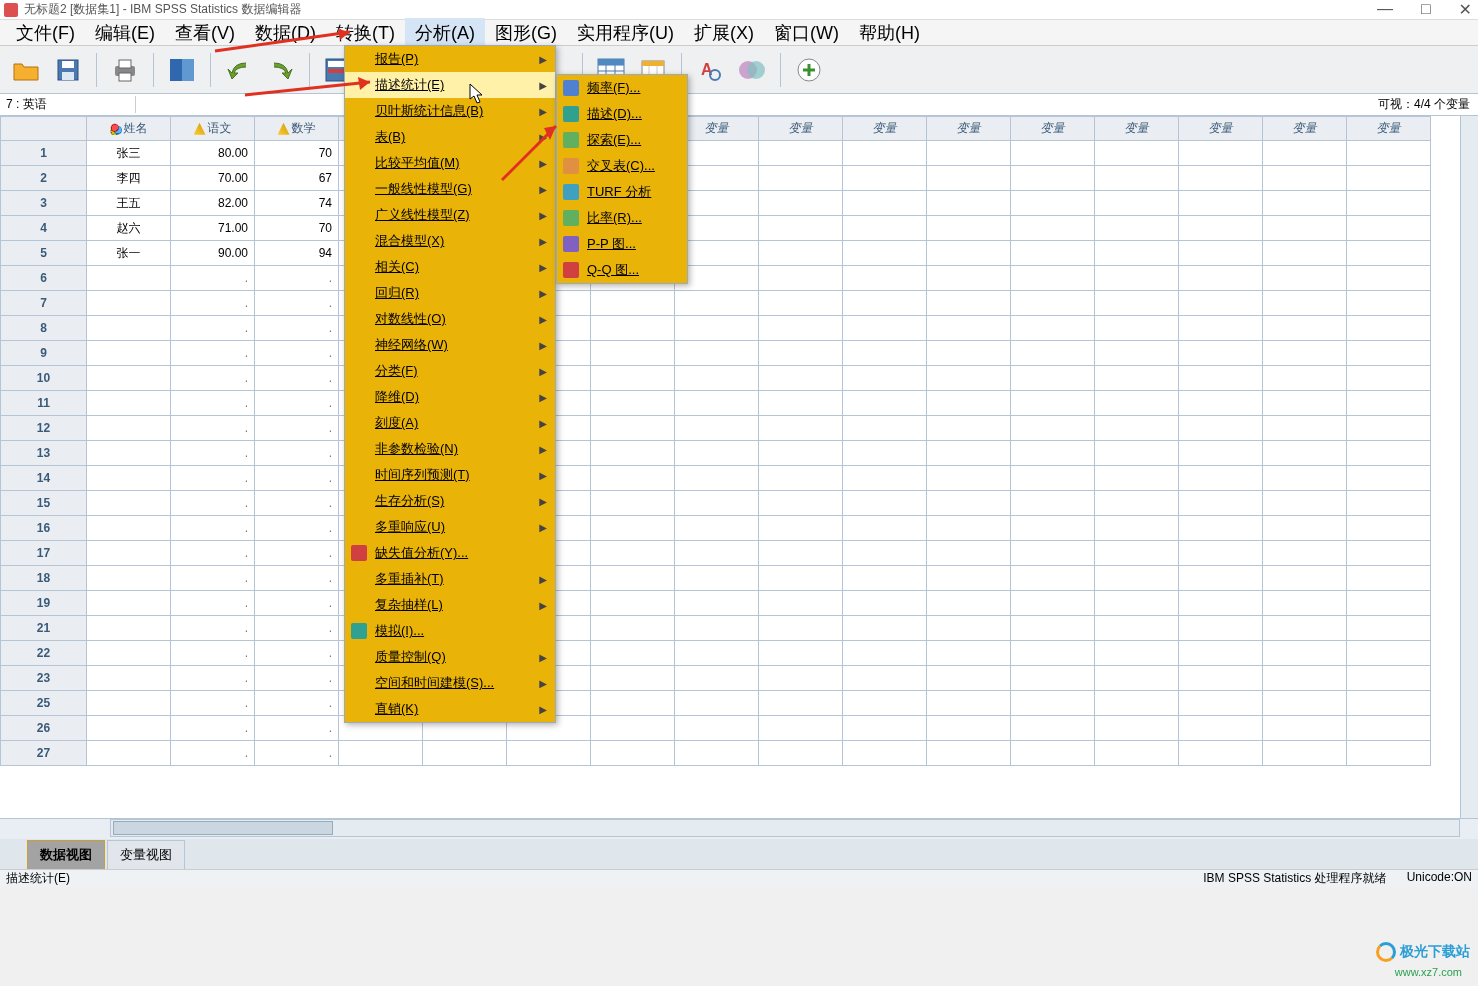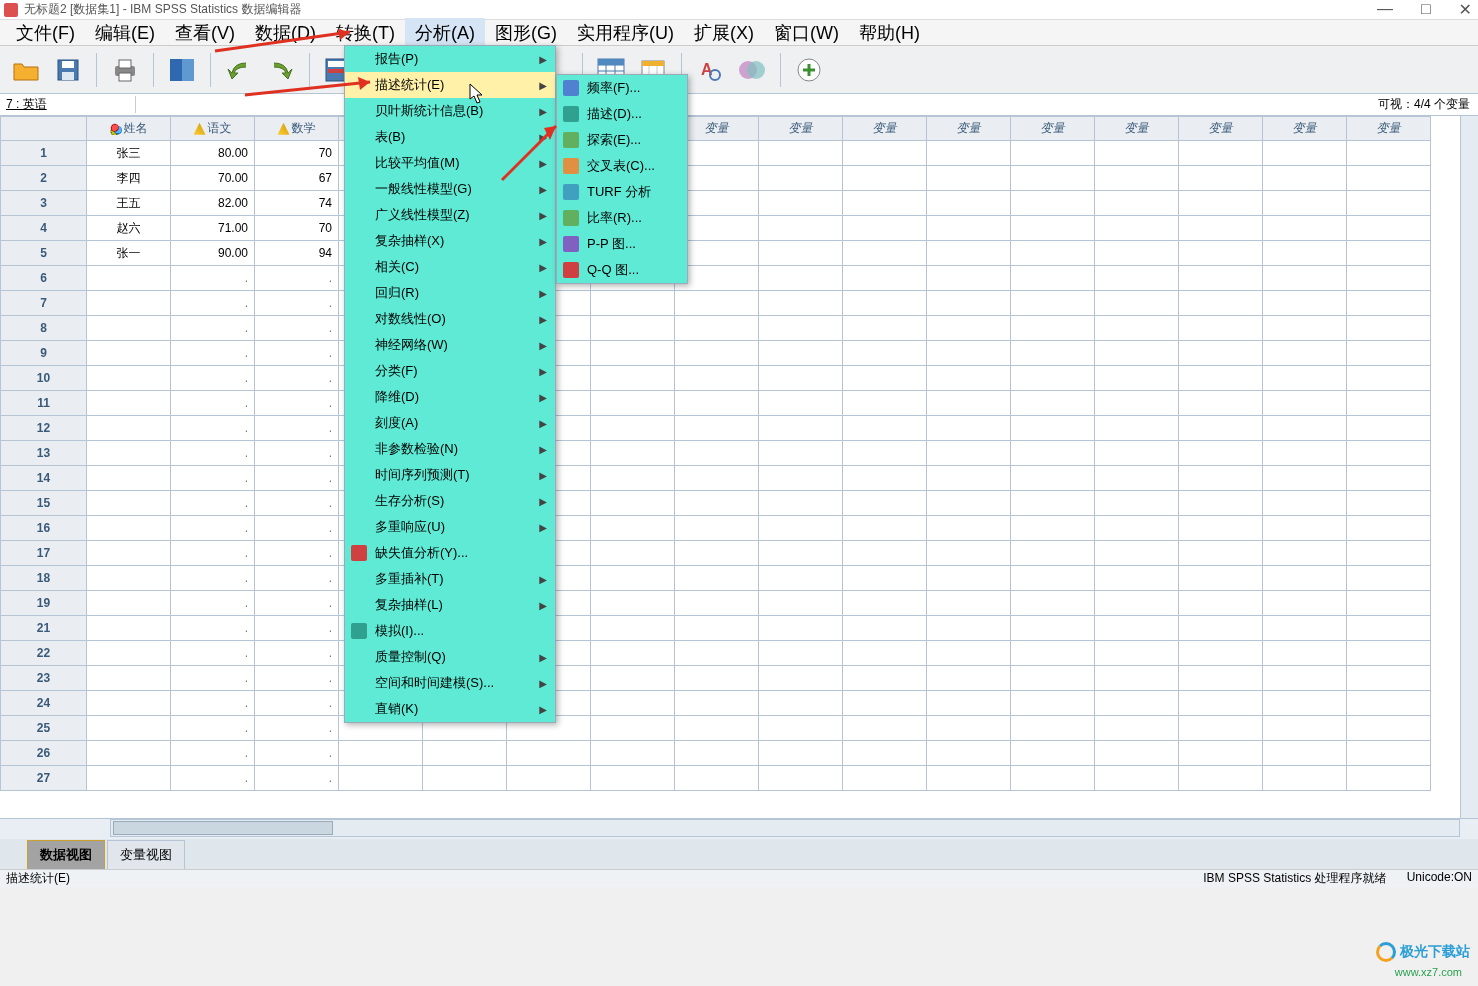--- a/index.html
+++ b/index.html
@@ -16,42 +16,42 @@
     .menu-item { padding: 3px 10px; font-size: 18px; color: #000; cursor: default; }
     .menu-item.active { background: #d6e5f5; }
     
     
     .toolbar { height: 48px; background: #eef0f2; border-bottom: 1px solid #b5c5d5; display: flex; align-items: center; padding: 0 8px; gap: 6px; }
     .tool-btn { width: 36px; height: 36px; display: flex; align-items: center; justify-content: center; border: 1px solid transparent; }
     .tool-sep { width: 1px; height: 34px; background: #b5c5d5; margin: 0 4px; }
     
     
     .cell-bar { height: 22px; background: #fff; border-bottom: 1px solid #b5c5d5; display: flex; align-items: center; font-size: 12px; }
-    .cell-ref { width: 136px; padding: 0 6px; border-right: 1px solid #ccc; text-decoration: underline; }
+    .cell-ref { width: 136px; padding: 0 6px; border-right: 1px solid #ccc; }
     .cell-val { flex: 1; padding: 0 6px; }
     .visible-info { padding: 0 8px; font-size: 12px; }
     
     
     .grid-area { position: relative; height: 702px; background: #fff; overflow: hidden; }
     .data-table { border-collapse: collapse; font-size: 12px; }
     .data-table th { background: #eaeef2; border: 1px solid #b5c5d5; height: 24px; padding: 0 4px; font-weight: normal; color: #3a5a7a; }
     .data-table th.colhead { min-width: 84px; position: relative; }
     .data-table th.corner { width: 86px; background: #eaeef2; }
     .data-table td { border: 1px solid #b5c5d5; height: 25px; padding: 0 6px; min-width: 84px; }
     .data-table td.rownum { background: #eaeef2; text-align: center; color: #3a5a7a; font-weight: bold; width: 86px; }
     .data-table td.txt { text-align: center; }
     .data-table td.num { text-align: right; }
     .data-table td.empty-num { text-align: right; color: #777; }
     .header-icon { display: inline-block; width: 12px; height: 12px; vertical-align: middle; margin-right: 2px; }
     .icon-nominal { background: radial-gradient(circle at 40% 40%, #ff4d4d 30%, #b30000 31%, transparent 45%), radial-gradient(circle at 65% 60%, #4db8ff 30%, #0066b3 31%, transparent 45%), radial-gradient(circle at 40% 70%, #c8c800 30%, #666600 31%, transparent 45%); }
     .icon-scale { background: linear-gradient(45deg, #ffcc33 0%, #cc9900 100%); clip-path: polygon(0 100%, 50% 0, 100% 100%); }
     .italic-var { font-style: italic; color: #888; }
     
     
-    .menu-dropdown { position: absolute; background: #5eead4; border: 1px solid #9aaab8; box-shadow: 2px 2px 6px rgba(0,0,0,0.3); font-size: 13px; z-index: 100; }
+    .menu-dropdown { position: absolute; background: #eab308; border: 1px solid #9aaab8; box-shadow: 2px 2px 6px rgba(0,0,0,0.3); font-size: 13px; z-index: 100; text-decoration: underline; }
     .menu1 { left: 344px; top: 45px; width: 212px; }
     .menu2 { left: 556px; top: 74px; width: 132px; }
     .menu-entry { height: 26px; display: flex; align-items: center; padding: 0 8px 0 30px; position: relative; cursor: default; }
     .menu-entry.highlighted { background: #fff1a8; }
     .menu-entry .arrow { position: absolute; right: 8px; font-size: 10px; color: #444; }
     .menu-entry .mini-icon { position: absolute; left: 6px; width: 16px; height: 16px; border-radius: 2px; }
     .mi-red { background: #d04040; }
     .mi-blue { background: #5080d0; }
     .mi-teal { background: #30a090; }
     .mi-green { background: #60b060; }
@@ -642,39 +642,20 @@
           <td></td>
           <td></td>
           <td></td>
           <td></td>
           <td></td>
           <td></td>
           <td></td>
           <td></td>
         </tr>
         <tr>
-          <td class="rownum">24</td>
-          <td class="txt"></td>
-          <td class="empty-num">.</td>
-          <td class="empty-num">.</td>
-          <td></td>
-          <td></td>
-          <td></td>
-          <td></td>
-          <td></td>
-          <td></td>
-          <td></td>
-          <td></td>
-          <td></td>
-          <td></td>
-          <td></td>
-          <td></td>
-          <td></td>
-        </tr>
-        <tr>
           <td class="rownum">25</td>
           <td class="txt"></td>
           <td class="empty-num">.</td>
           <td class="empty-num">.</td>
           <td></td>
           <td></td>
           <td></td>
           <td></td>
           <td></td>
           <td></td>
@@ -752,21 +733,21 @@
     </div>
     <div class="menu-entry">
       <span>一般线性模型(G)</span>
       <span class="arrow">▶</span>
     </div>
     <div class="menu-entry">
       <span>广义线性模型(Z)</span>
       <span class="arrow">▶</span>
     </div>
     <div class="menu-entry">
-      <span>复杂抽样(X)</span>
+      <span>混合模型(X)</span>
       <span class="arrow">▶</span>
     </div>
     <div class="menu-entry">
       <span>相关(C)</span>
       <span class="arrow">▶</span>
     </div>
     <div class="menu-entry">
       <span>回归(R)</span>
       <span class="arrow">▶</span>
     </div>

